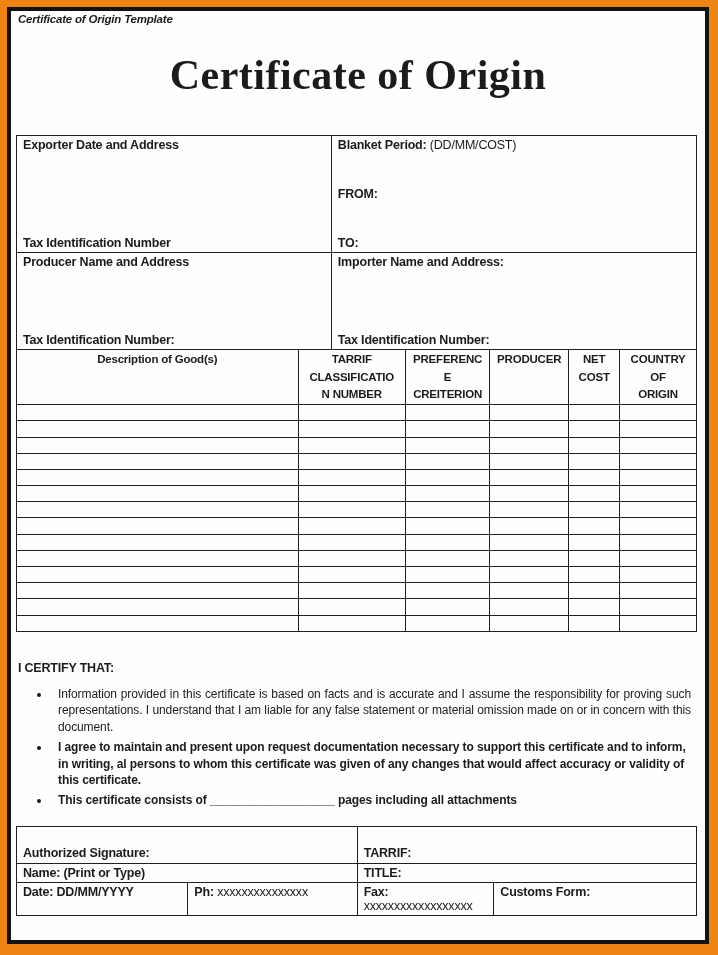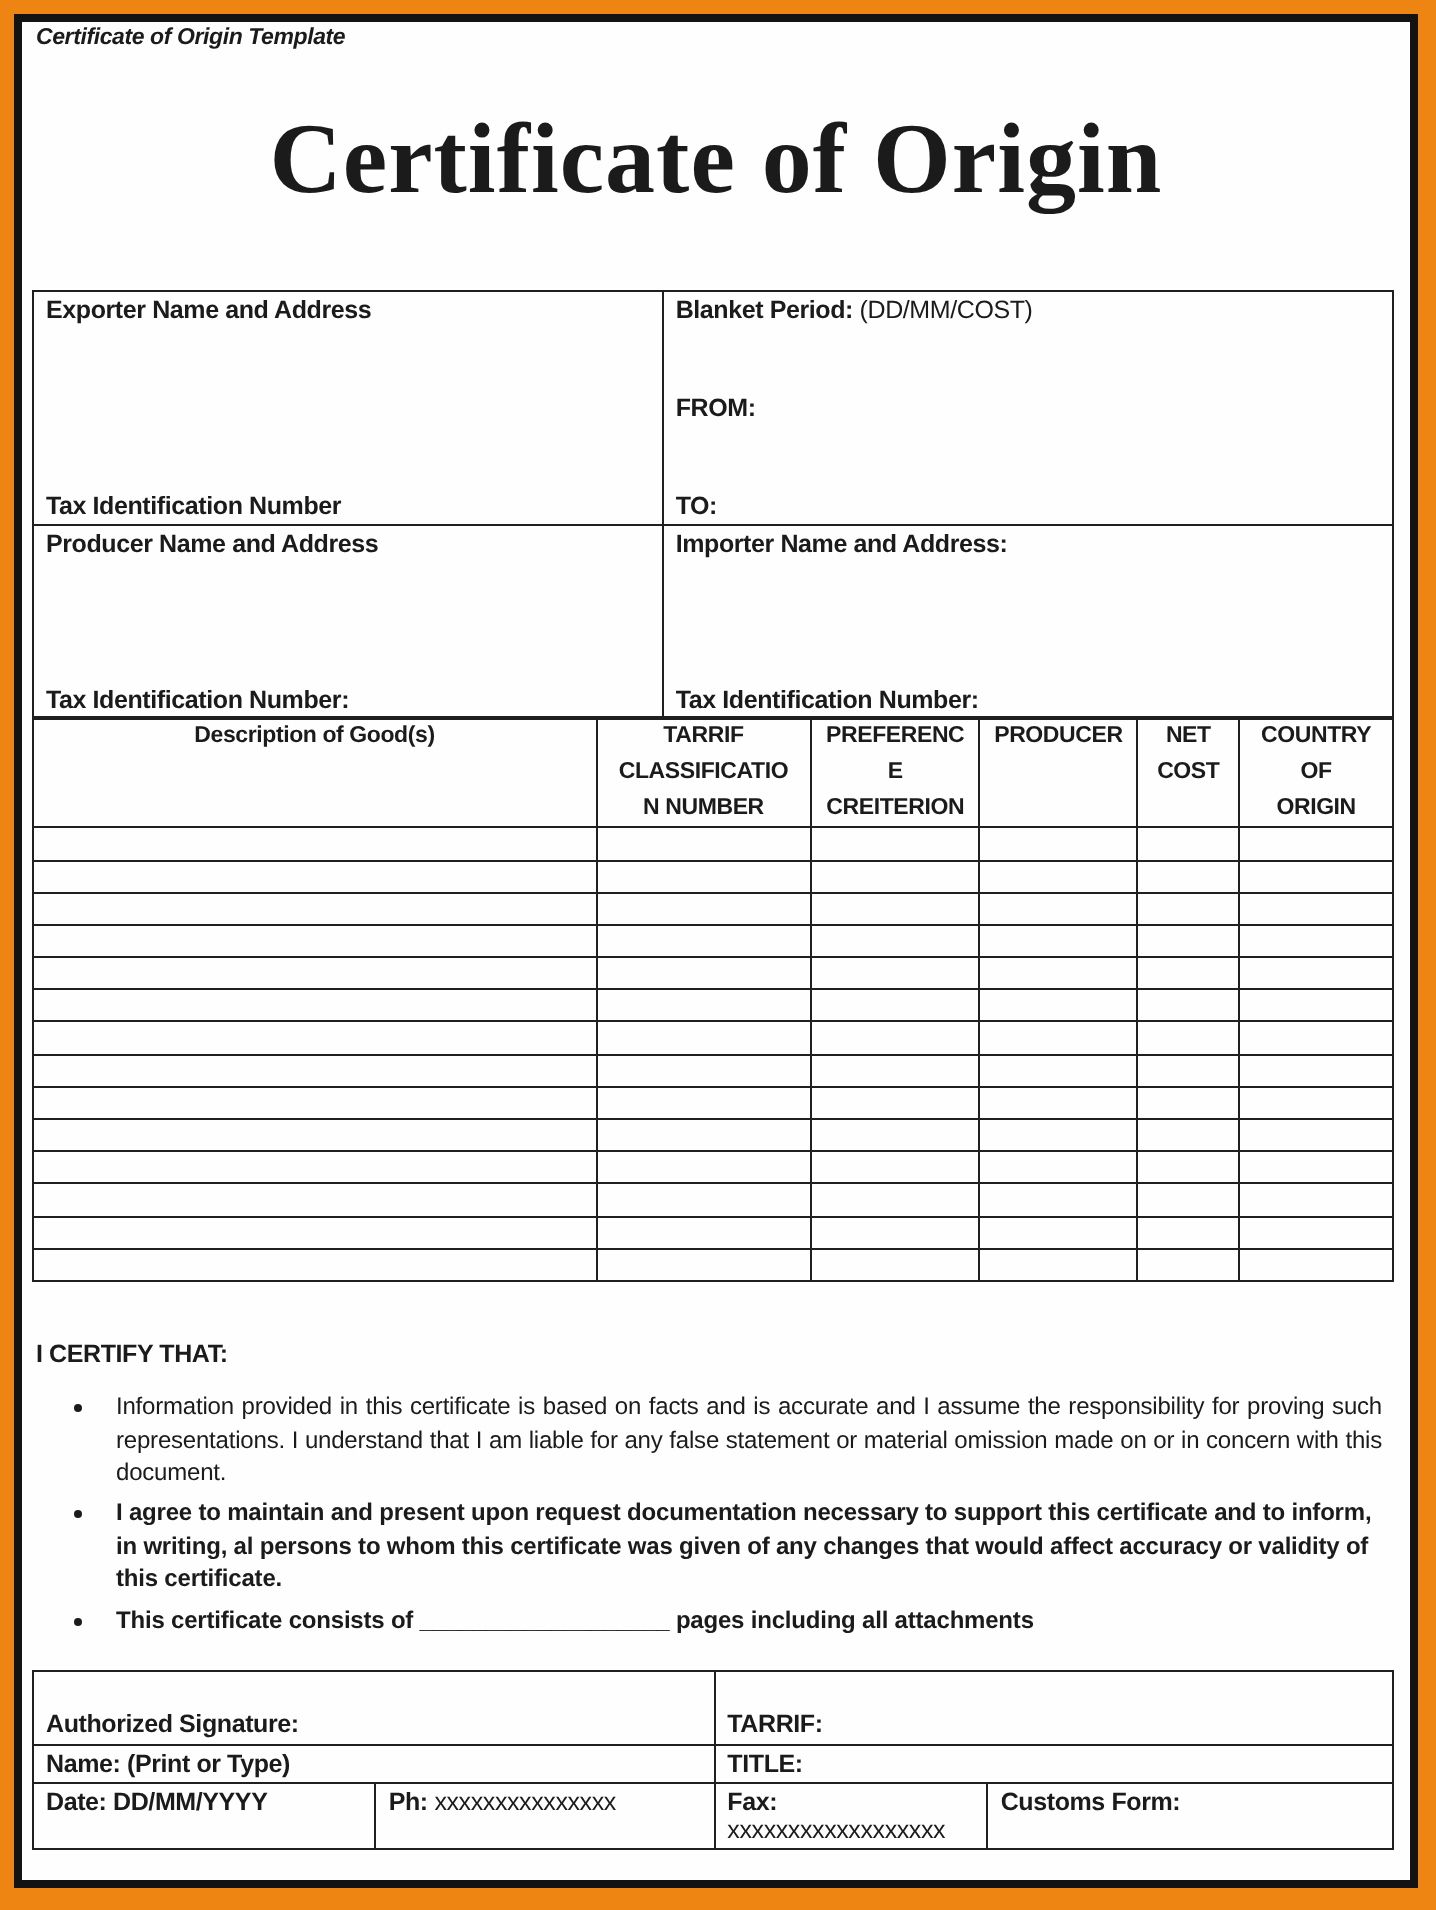--- a/index.html
+++ b/index.html
@@ -23,21 +23,21 @@
     font-size:11.5px;
     font-weight:bold;
     font-style:italic;
     letter-spacing:-0.2px;
   }
   .title {
     margin:26px 0 0;
     text-align:center;
     font-family:"Liberation Serif", serif;
     font-weight:bold;
-    font-size:50px;
+    font-size:42px;
     line-height:1.15;
     letter-spacing:0.5px;
   }
   table.tbl {
     border-collapse:collapse;
     width:681px;
     margin-left:5px;
     table-layout:fixed;
   }
   table.tbl td {
@@ -104,21 +104,21 @@
 
   <table class="tbl parties">
     <colgroup>
       <col style="width:46.3%">
         <col style="width:53.7%">
     </colgroup>
     <tbody>
         <tr class="row1">
       <td>
         <div class="cell-col">
-          <div>Exporter Name and Address</div>
+          <div>Exporter Date and Address</div>
           <div>Tax Identification Number</div>
         </div>
       </td>
       <td>
         <div class="cell-col">
           <div>
             <span>Blanket Period:</span>
             <span class="normal-wt">(DD/MM/COST)</span>
           </div>
           <div>FROM:</div>

